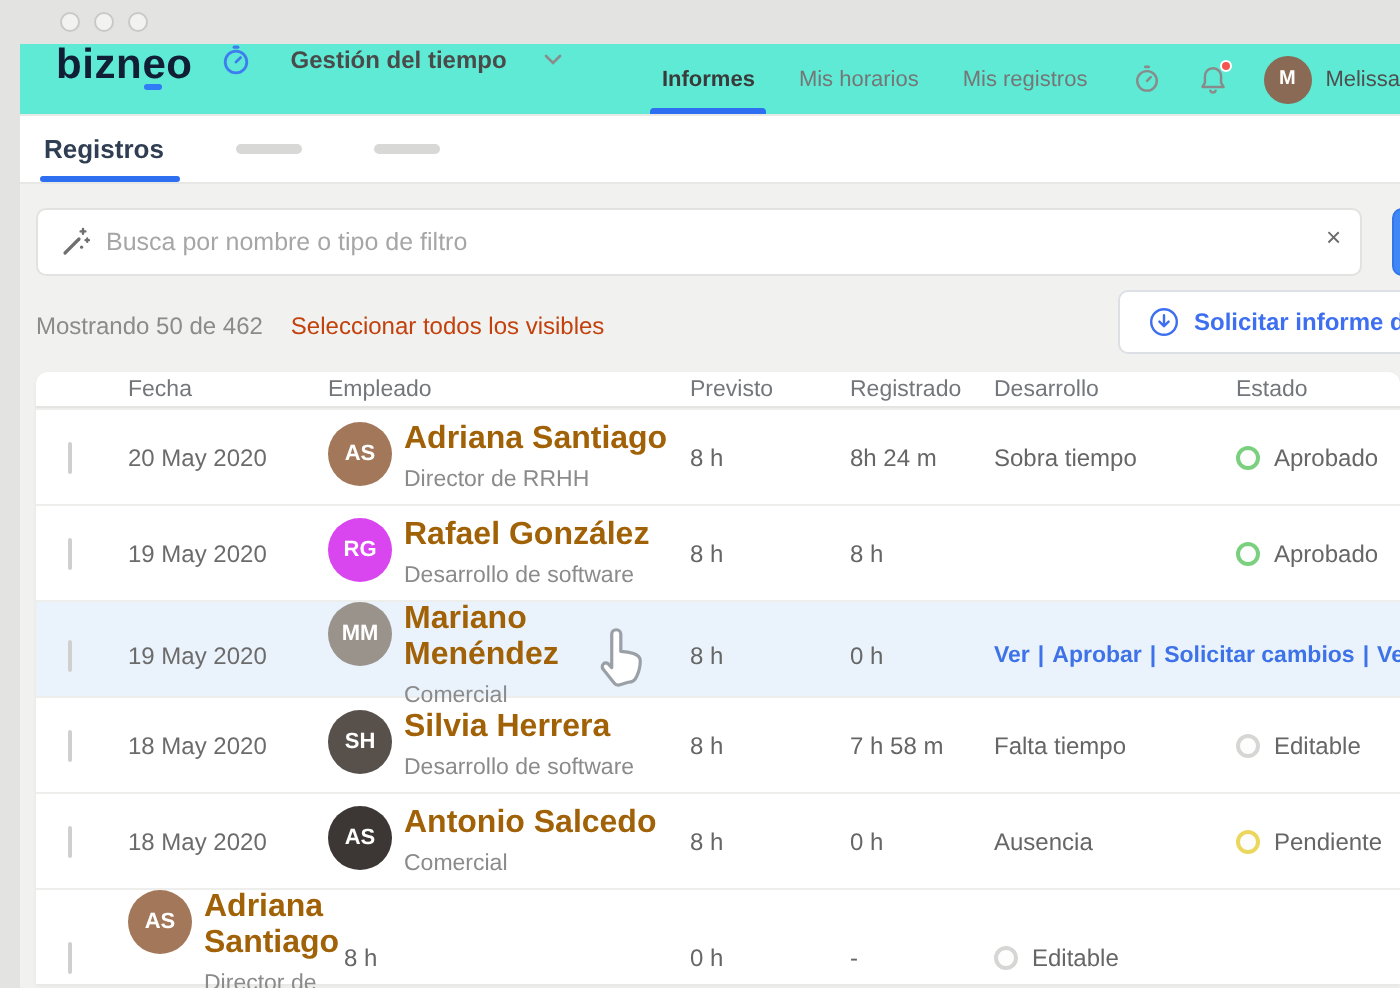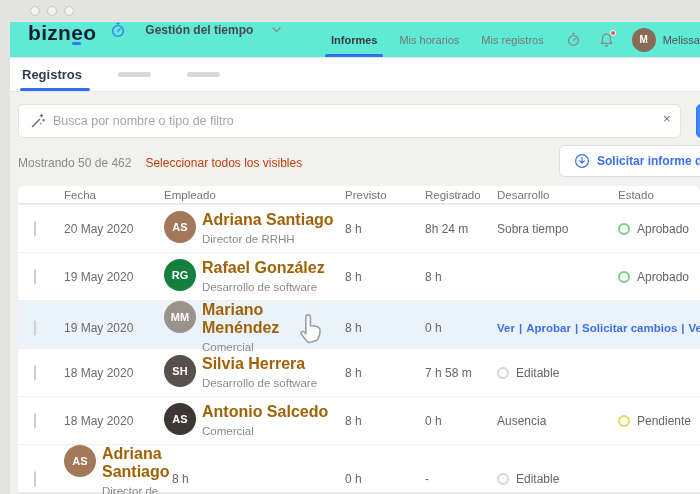--- a/index.html
+++ b/index.html
@@ -198,21 +198,21 @@
         <span class="pad cell-status">
           <span class="status-dot" style="border-color: rgb(123, 208, 128);"></span>
           <span>Aprobado</span>
         </span>
       </div>
 
       <div class="tgrid trow">
         <span><span class="checkbox"></span></span>
         <span class="cell-date">19 May 2020</span>
         <span class="cell-emp">
-          <span class="avatar" style="background: #15803d;">RG</span>
+          <span class="avatar" style="background: #d946ef;">RG</span>
           <span><span class="emp-name" style="display:block">Rafael González</span><span class="emp-role">Desarrollo de software</span></span>
         </span>
         <span class="pad">8 h</span>
         <span class="pad">8 h</span>
         <span class="pad"></span>
         <span class="pad cell-status">
           <span class="status-dot" style="border-color: rgb(123, 208, 128);"></span>
           <span>Aprobado</span>
         </span>
       </div>
@@ -233,20 +233,21 @@
 
       <div class="tgrid trow">
         <span><span class="checkbox"></span></span>
         <span class="cell-date">18 May 2020</span>
         <span class="cell-emp">
           <span class="avatar" style="background: rgb(87, 80, 75);">SH</span>
           <span><span class="emp-name" style="display:block">Silvia Herrera</span><span class="emp-role">Desarrollo de software</span></span>
         </span>
         <span class="pad">8 h</span>
         <span class="pad">7 h 58 m</span>
+        <span class="pad">Falta tiempo</span>
         <span class="pad cell-status">
           <span class="status-dot" style="border-color: rgb(214, 214, 212);"></span>
           <span>Editable</span>
         </span>
       </div>
 
       <div class="tgrid trow">
         <span><span class="checkbox"></span></span>
         <span class="cell-date">18 May 2020</span>
         <span class="cell-emp">

